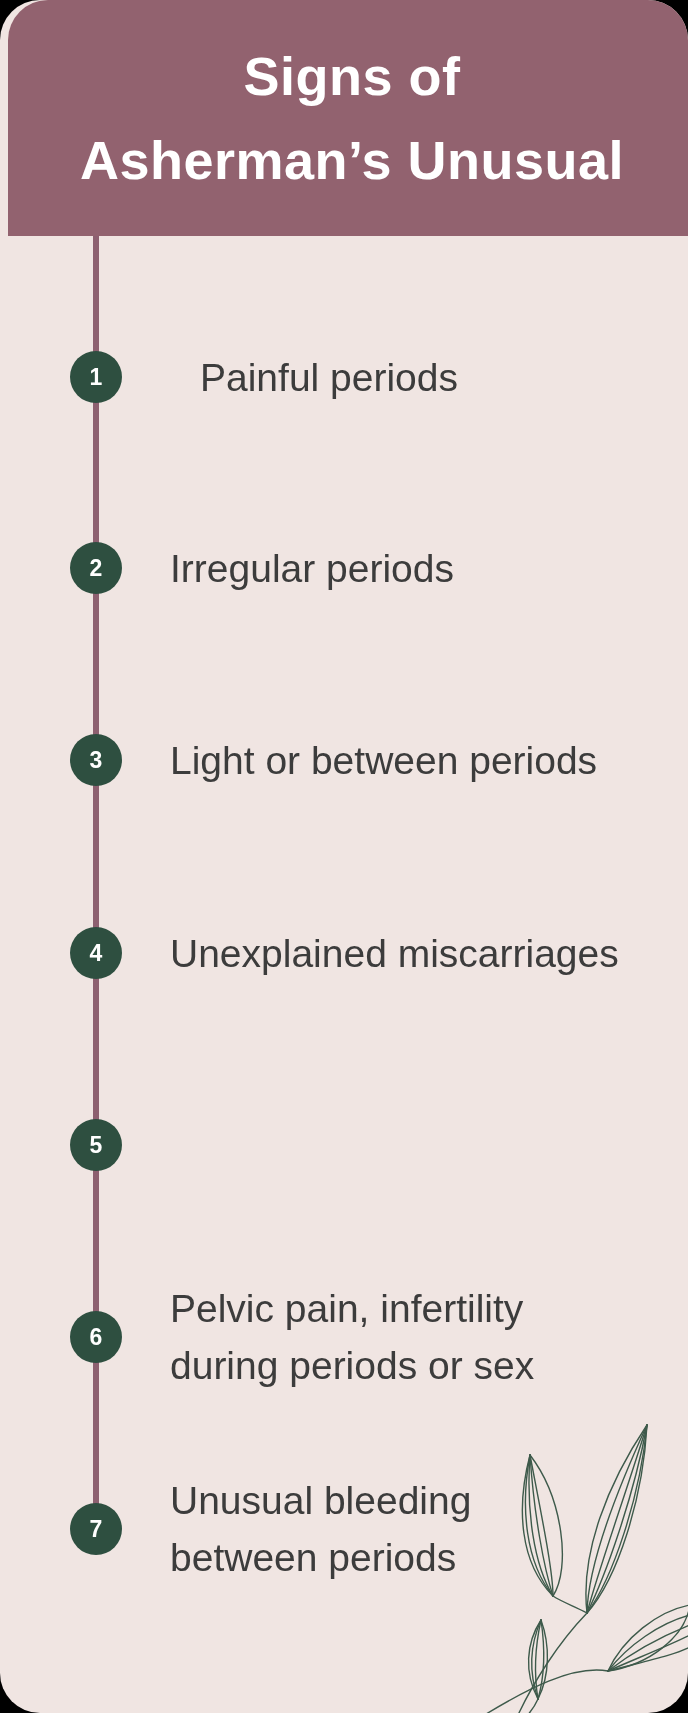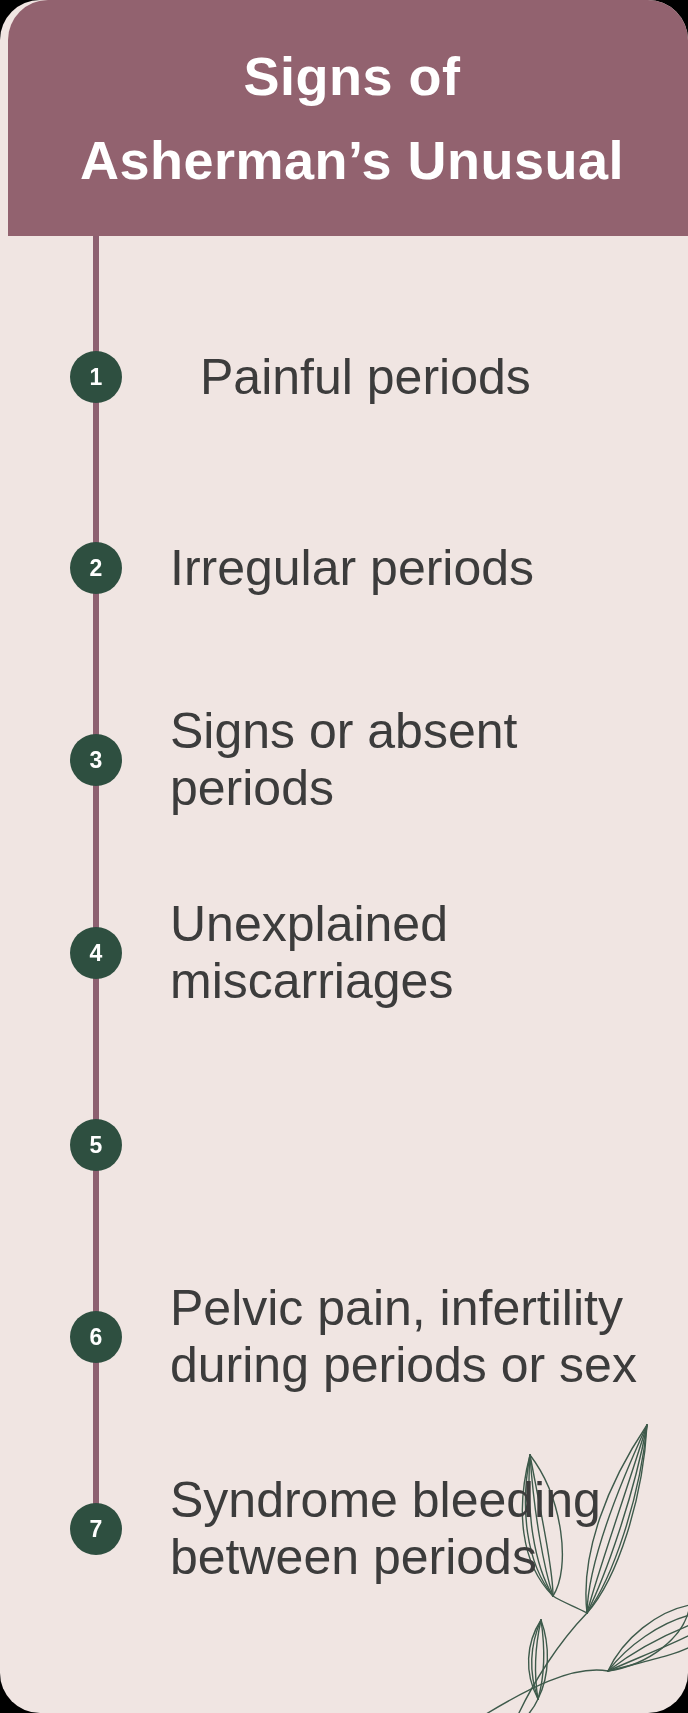--- a/index.html
+++ b/index.html
@@ -72,21 +72,21 @@
     color: #FFFFFF;
     font-size: 23px;
     font-weight: bold;
     display: flex;
     align-items: center;
     justify-content: center;
     margin-right: 48px;
   }
   .item-label {
     color: #3C3C3C;
-    font-size: 50px;
+    font-size: 39px;
     line-height: 57px;
     white-space: pre-line;
   }
   .item-1 .item-label { margin-left: 30px; }
   .leaf-decoration {
     position: absolute;
     right: 0;
     bottom: 0;
     width: 230px;
     height: 310px;
@@ -117,21 +117,21 @@
     <div class="step-circle">
         <span>2</span>
       </div>
     <div class="item-label">Irregular periods</div>
   </div>
 
   <div class="item item-3">
     <div class="step-circle">
         <span>3</span>
       </div>
-    <div class="item-label">Signs or absent periods</div>
+    <div class="item-label">Light or between periods</div>
   </div>
 
   <div class="item item-4">
     <div class="step-circle">
         <span>4</span>
       </div>
     <div class="item-label">Unexplained miscarriages</div>
   </div>
 
   <div class="item item-5">
@@ -145,21 +145,21 @@
         <span>6</span>
       </div>
     <div class="item-label">Pelvic pain, infertility
 during periods or sex</div>
   </div>
 
   <div class="item item-7">
     <div class="step-circle">
         <span>7</span>
       </div>
-    <div class="item-label">Syndrome bleeding
+    <div class="item-label">Unusual bleeding
 between periods</div>
   </div>
 
   <div class="leaf-decoration">
     <svg viewBox="0 0 230 310" fill="none" stroke="#3E5A4B" stroke-width="1.4" stroke-linecap="round" xmlns="http://www.w3.org/2000/svg">
 
       <path d="M72,52 C58,105 62,160 95,193"></path>
       <path d="M72,52 C105,95 113,165 95,193"></path>
       <path d="M72,52 C62,105 68,160 95,193"></path>
       <path d="M72,52 C68,108 76,162 95,193"></path>

